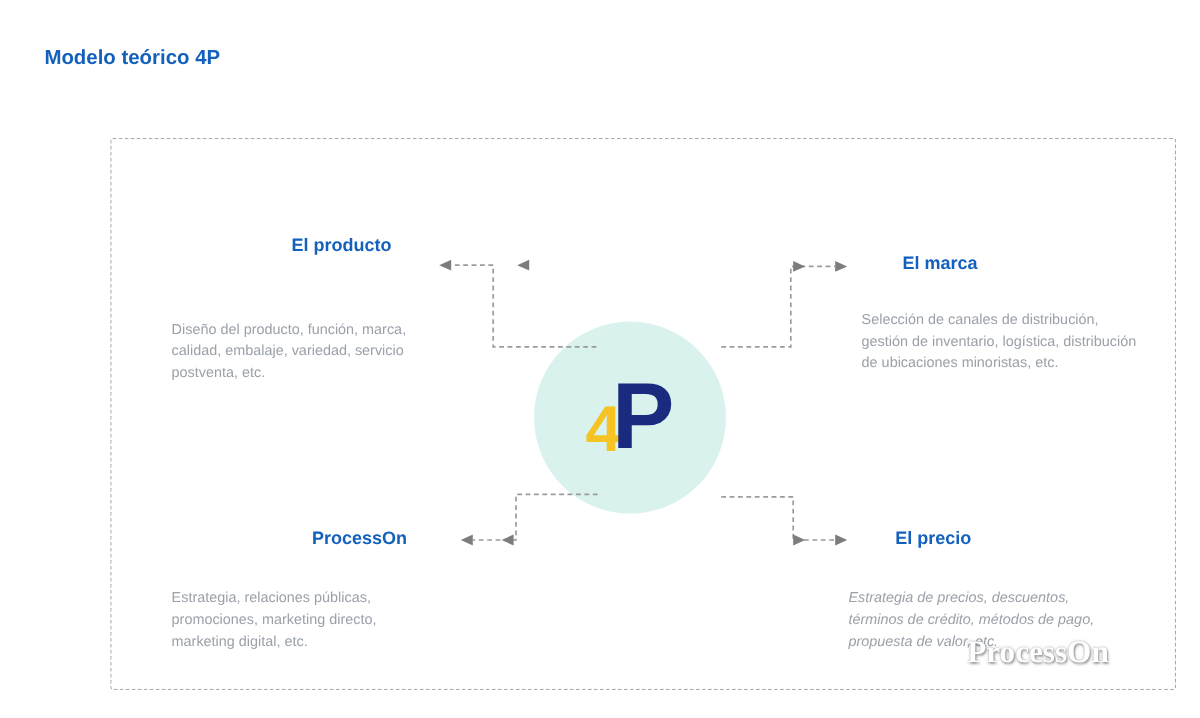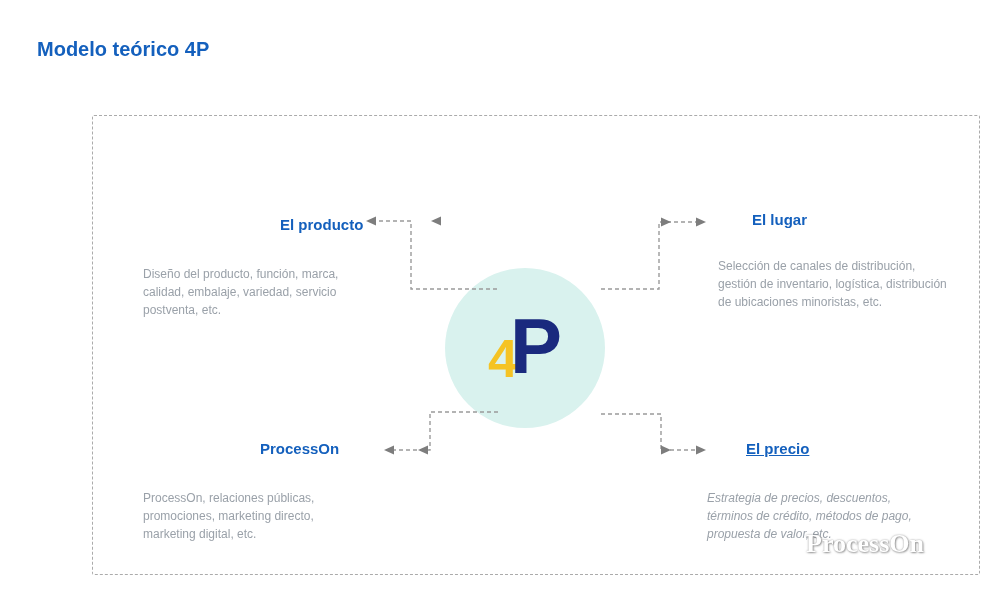--- a/index.html
+++ b/index.html
@@ -3,21 +3,21 @@
 <meta charset="utf-8">
 <style>
   html,body{margin:0;padding:0;}
   body{
     width:1000px;height:598px;position:relative;overflow:hidden;
     background:#ffffff;
     font-family:"Liberation Sans", sans-serif;
   }
   .page-title{
     position:absolute;left:37px;top:38px;
-    font-size:20px;font-weight:bold;color:#1460bd;
+    font-size:17px;font-weight:bold;color:#1460bd;
   }
   .canvas-frame{
     position:absolute;left:92px;top:115px;width:886px;height:458px;
     border:1px dashed #ababab;border-radius:2px;
     background:#ffffff;
   }
   .center-circle{
     position:absolute;left:445px;top:268px;width:160px;height:160px;
     border-radius:50%;background:#d9f2ee;
   }
@@ -33,27 +33,27 @@
   .center-text .pee{
     font-size:78px;color:#1a2a7e;margin-left:-6px;position:relative;top:-2px;
   }
   .q-label{
     position:absolute;font-size:15px;font-weight:bold;color:#1460bd;
     white-space:nowrap;
   }
   .q-desc{
     position:absolute;font-size:12px;color:#9aa1a9;line-height:18px;
   }
-  .lbl-producto{left:243px;top:216px;margin-left:37px;}
+  .lbl-producto{left:243px;top:196px;}
   .desc-producto{left:143px;top:265px;width:214px;}
   .lbl-lugar{left:752px;top:211px;}
   .desc-lugar{left:718px;top:257px;width:232px;}
   .lbl-promover{left:260px;top:440px;}
   .desc-promover{left:143px;top:489px;width:206px;}
-  .lbl-precio{left:746px;top:440px;text-decoration:underline;}
+  .lbl-precio{left:746px;top:440px;}
   .desc-precio{left:707px;top:489px;width:222px;font-style:italic;}
   .connector-svg{
     position:absolute;left:0;top:0;width:1000px;height:598px;
     pointer-events:none;
   }
   .connector-svg path{
     fill:none;stroke:#9b9b9b;stroke-width:1.4;stroke-dasharray:4 3;
   }
   .connector-svg polygon{fill:#7d7d7d;stroke:none;}
   .watermark{
@@ -93,22 +93,22 @@
 </svg>
 
 <div class="center-text">
   <span class="four">4</span>
   <span class="pee">P</span>
 </div>
 
 <div class="q-label lbl-producto">El producto</div>
 <div class="q-desc desc-producto">Diseño del producto, función, marca, calidad, embalaje, variedad, servicio postventa, etc.</div>
 
-<div class="q-label lbl-lugar">El lugar</div>
+<div class="q-label lbl-lugar">El marca</div>
 <div class="q-desc desc-lugar">Selección de canales de distribución, gestión de inventario, logística, distribución de ubicaciones minoristas, etc.</div>
 
 <div class="q-label lbl-promover">ProcessOn</div>
-<div class="q-desc desc-promover">ProcessOn, relaciones públicas, promociones, marketing directo, marketing digital, etc.</div>
+<div class="q-desc desc-promover">Estrategia, relaciones públicas, promociones, marketing directo, marketing digital, etc.</div>
 
 <div class="q-label lbl-precio">El precio</div>
 <div class="q-desc desc-precio">Estrategia de precios, descuentos, términos de crédito, métodos de pago, propuesta de valor, etc.</div>
 
 <div class="watermark">ProcessOn</div>
 
 </body></html>

